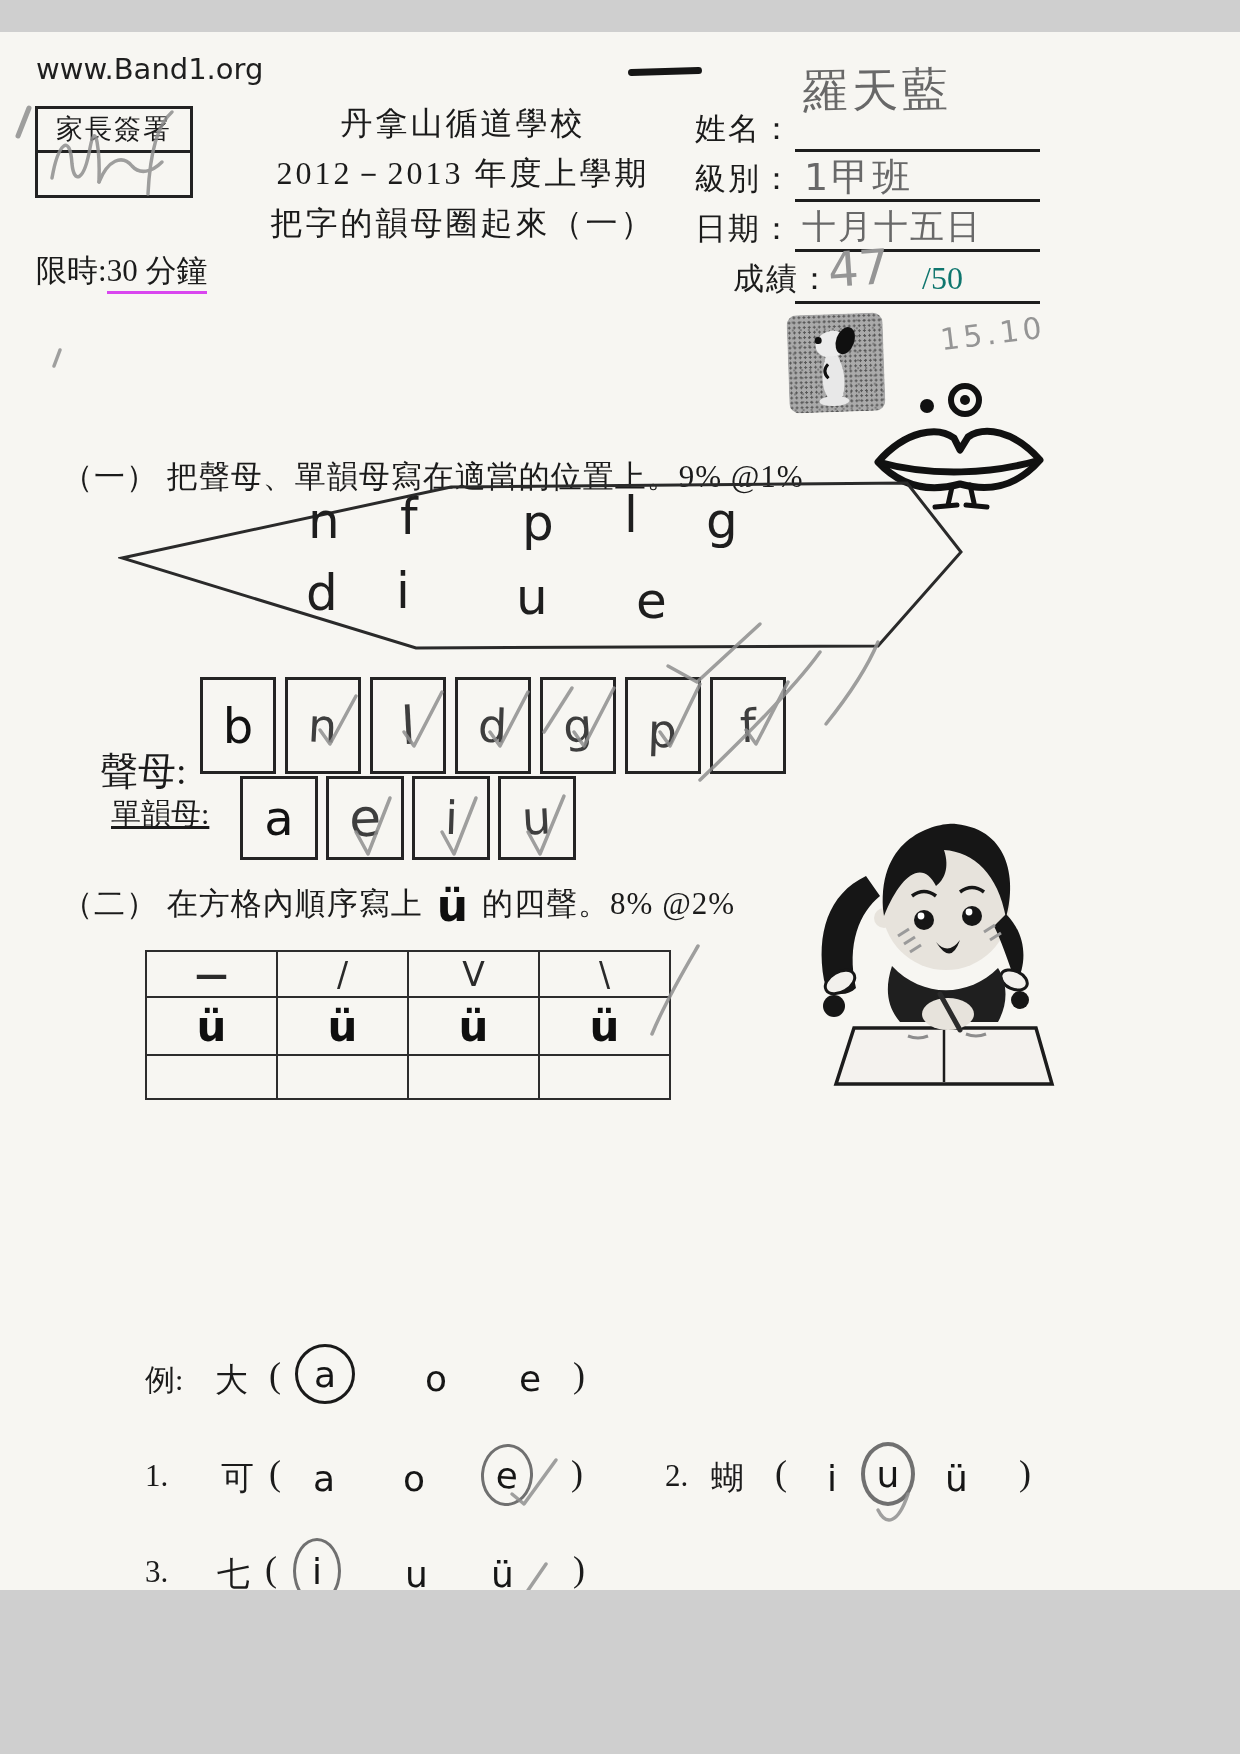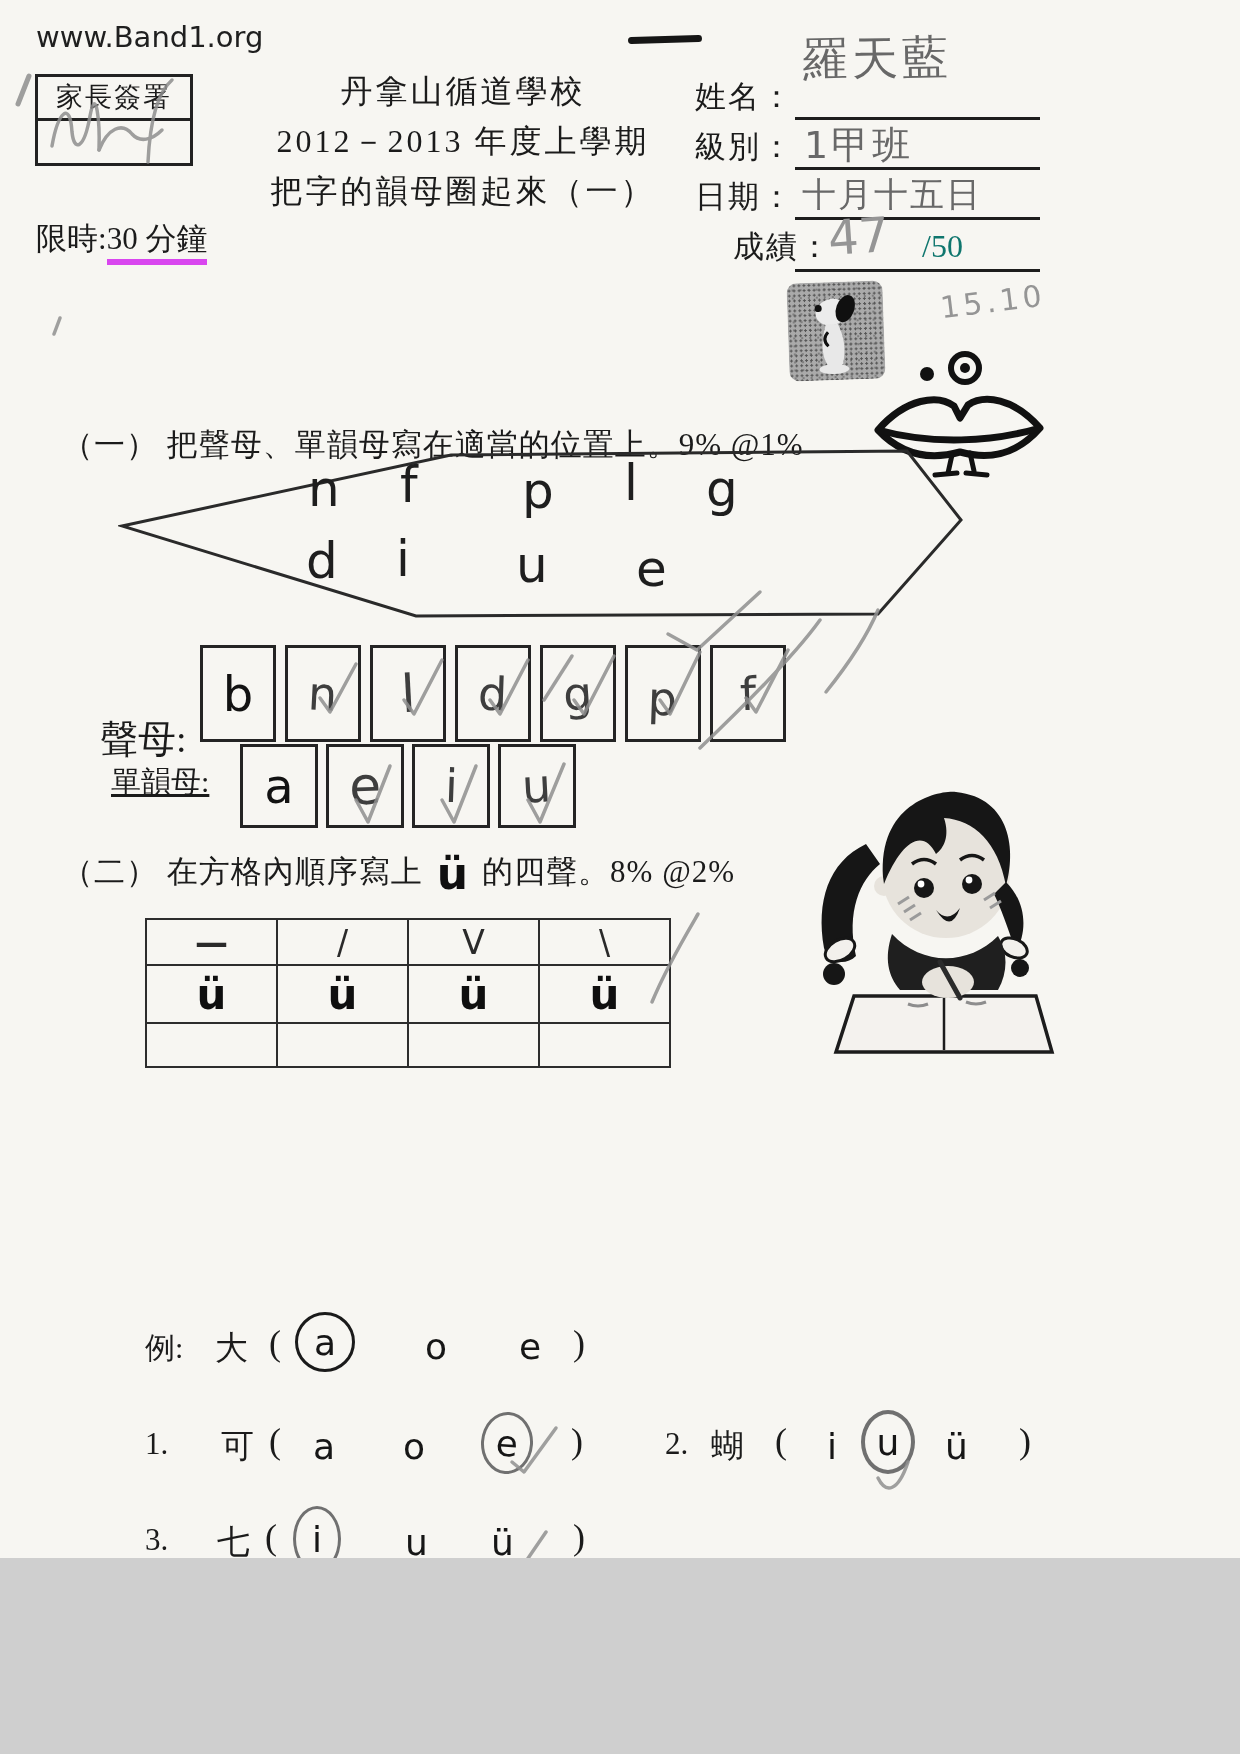--- a/index.html
+++ b/index.html
@@ -1,17 +1,17 @@
 <!DOCTYPE html>
 <html><head>
 <meta charset="utf-8">
 <style>
   html,body{margin:0;padding:0;background:#cfcfcf;}
   .page{position:relative;width:1240px;height:1558px;background:#f7f6f2;overflow:hidden;
-        font-family:"Liberation Serif",serif;color:#1b1b1b;}
+        font-family:"Liberation Serif",serif;color:#1b1b1b;margin-top:32px;}
   .abs{position:absolute;}
   .serif{font-family:"Liberation Serif",serif;}
   .sans{font-family:"DejaVu Sans",sans-serif;}
   .hw{font-family:"DejaVu Sans",sans-serif;color:#686868;}
   .pencil-light{color:#959595;}
   .title-line{text-align:center;letter-spacing:3px;font-size:32px;line-height:50px;}
   .field-label{font-size:31px;letter-spacing:2px;}
   .underline{height:3px;background:#1d1d1d;}
   .box{border:3px solid #242424;display:flex;align-items:center;justify-content:center;box-sizing:border-box;}
   .pool-letter{position:absolute;font-family:"DejaVu Sans",sans-serif;font-size:50px;color:#1e1e1e;}
@@ -61,21 +61,21 @@
   <div class="abs field-label" style="left:695px;top:176px;">日期：</div>
   <div class="abs underline" style="left:795px;top:217px;width:245px;"></div>
   <div class="abs hw" style="left:802px;top:172px;font-size:34px;letter-spacing:2px;">十月十五日</div>
 
   <div class="abs field-label" style="left:733px;top:226px;">成績：</div>
   <div class="abs underline" style="left:795px;top:269px;width:245px;"></div>
   <div class="abs hw pencil-light" style="left:828px;top:208px;font-size:48px;transform:rotate(-4deg);">47</div>
   <div class="abs serif" style="left:922px;top:228px;font-size:32px;color:#0f766e;">/50</div>
 
   <div class="abs serif" style="left:36px;top:218px;font-size:31px;">
-    <span>限時:</span><span style="border-bottom:6px solid #d946ef;padding-bottom:3px;">30 分鐘</span>
+    <span>限時:</span><span style="border-bottom:3px solid #d946ef;padding-bottom:3px;">30 分鐘</span>
   </div>
 
   <div class="abs stamp" style="left:788px;top:282px;width:96px;height:98px;">
     <svg width="96" height="98" viewBox="0 0 96 98">
       <ellipse cx="44" cy="30" rx="16" ry="13" fill="#ececec" transform="rotate(-15 44 30)"></ellipse>
       <ellipse cx="58" cy="27" rx="9" ry="14" fill="#101010" transform="rotate(22 58 27)"></ellipse>
       <circle cx="31" cy="26" r="3.5" fill="#101010"></circle>
       <path d="M38,42 Q30,68 38,82 Q46,91 54,82 Q59,60 50,42 Z" fill="#e8e8e8"></path>
       <ellipse cx="45" cy="87" rx="15" ry="5" fill="#e8e8e8"></ellipse>
       <path d="M40,50 Q33,57 40,64" stroke="#101010" stroke-width="3" fill="none"></path>

